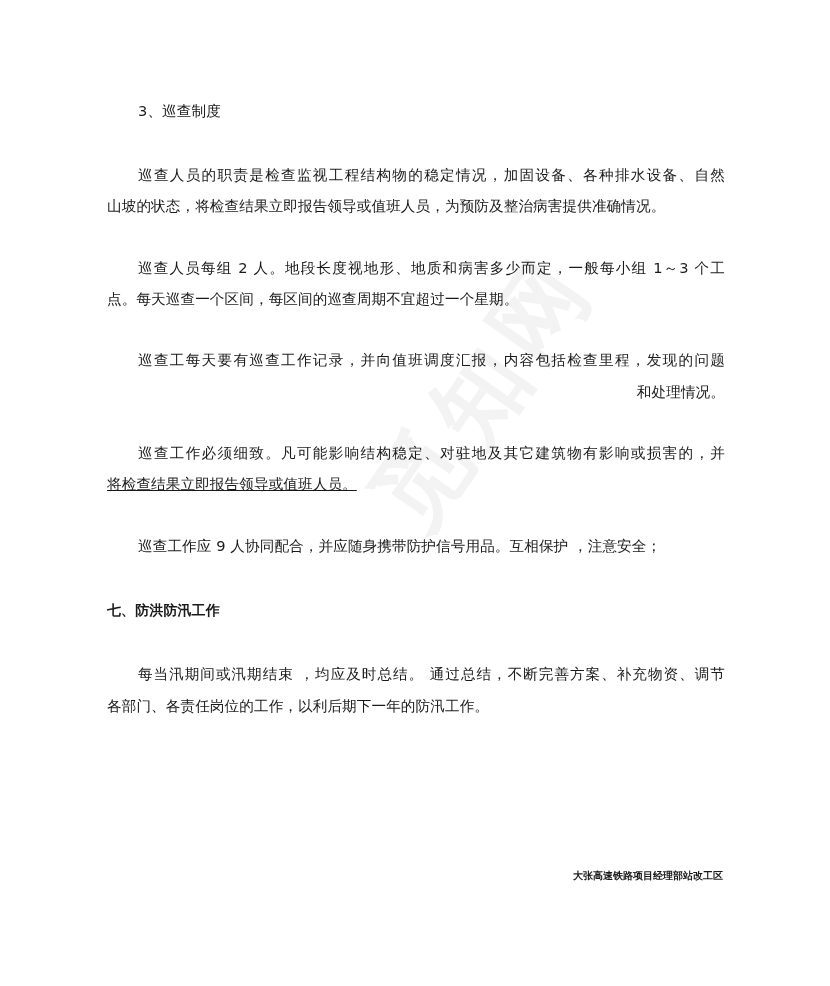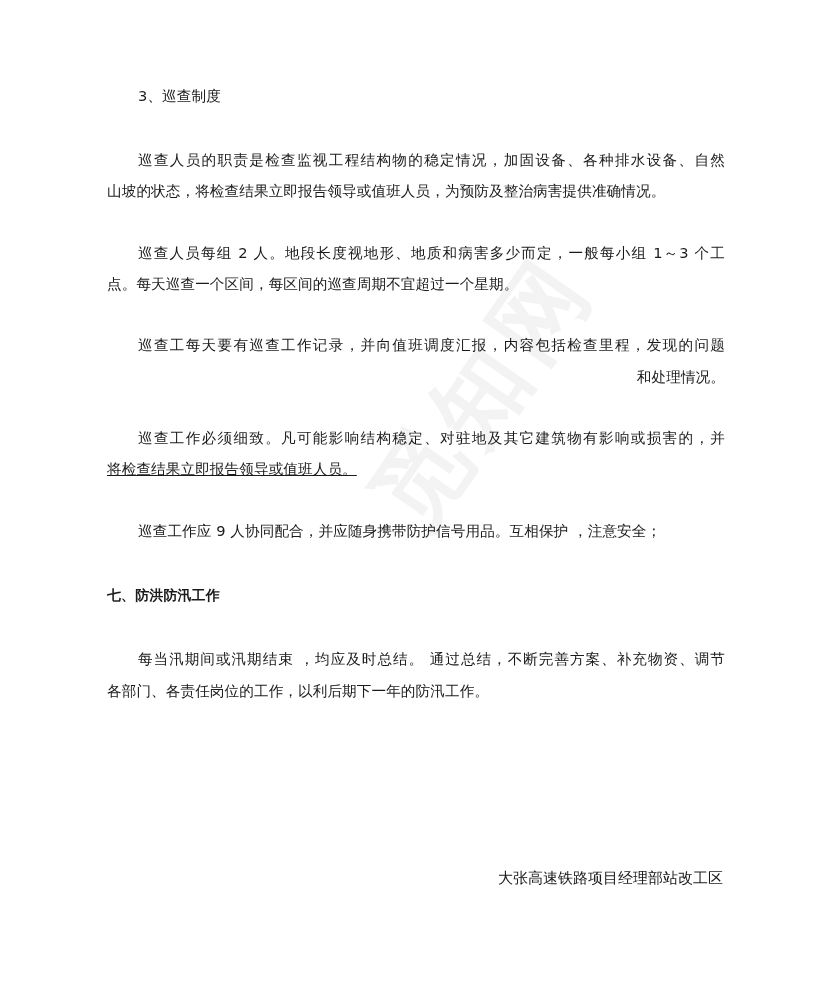--- a/index.html
+++ b/index.html
@@ -1,25 +1,25 @@
 <!DOCTYPE html>
 <html><head>
 <meta charset="utf-8">
 <style>
   html, body { margin: 0; padding: 0; }
   body {
     width: 830px; height: 986px; background: #ffffff; position: relative; overflow: hidden;
     font-family: "DejaVu Sans", "Liberation Sans", sans-serif; color: #1a1a1a;
   }
   .page { position: absolute; left: 107px; top: 0; width: 618px; }
-  .line { position: absolute; left: 0; width: 618px; font-size: 14.6px; line-height: 20px; white-space: nowrap; letter-spacing: 0.1px; }
+  .line { position: absolute; left: 0; width: 618px; font-size: 14.6px; line-height: 20px; white-space: nowrap; letter-spacing: 0.1px; margin-top: 15px; }
   .indent { padding-left: 31px; box-sizing: border-box; }
   .heading { font-weight: bold; font-size: 14px; }
   .justify { text-align: justify; text-align-last: justify; }
-  .signature { position: absolute; right: 107px; top: 869px; font-weight: normal; font-size: 15px; white-space: nowrap; }
+  .signature { position: absolute; right: 107px; top: 869px; font-weight: bold; font-size: 10px; white-space: nowrap; }
   .watermark {
     position: absolute; left: 330px; top: 330px; font-size: 92px; font-weight: bold;
     color: rgba(200,200,200,0.22); transform: rotate(-55deg); transform-origin: center;
     letter-spacing: 10px; pointer-events: none; white-space: nowrap;
   }
 </style>
 </head>
 <body>
 
 <div class="watermark">觅知网</div>

